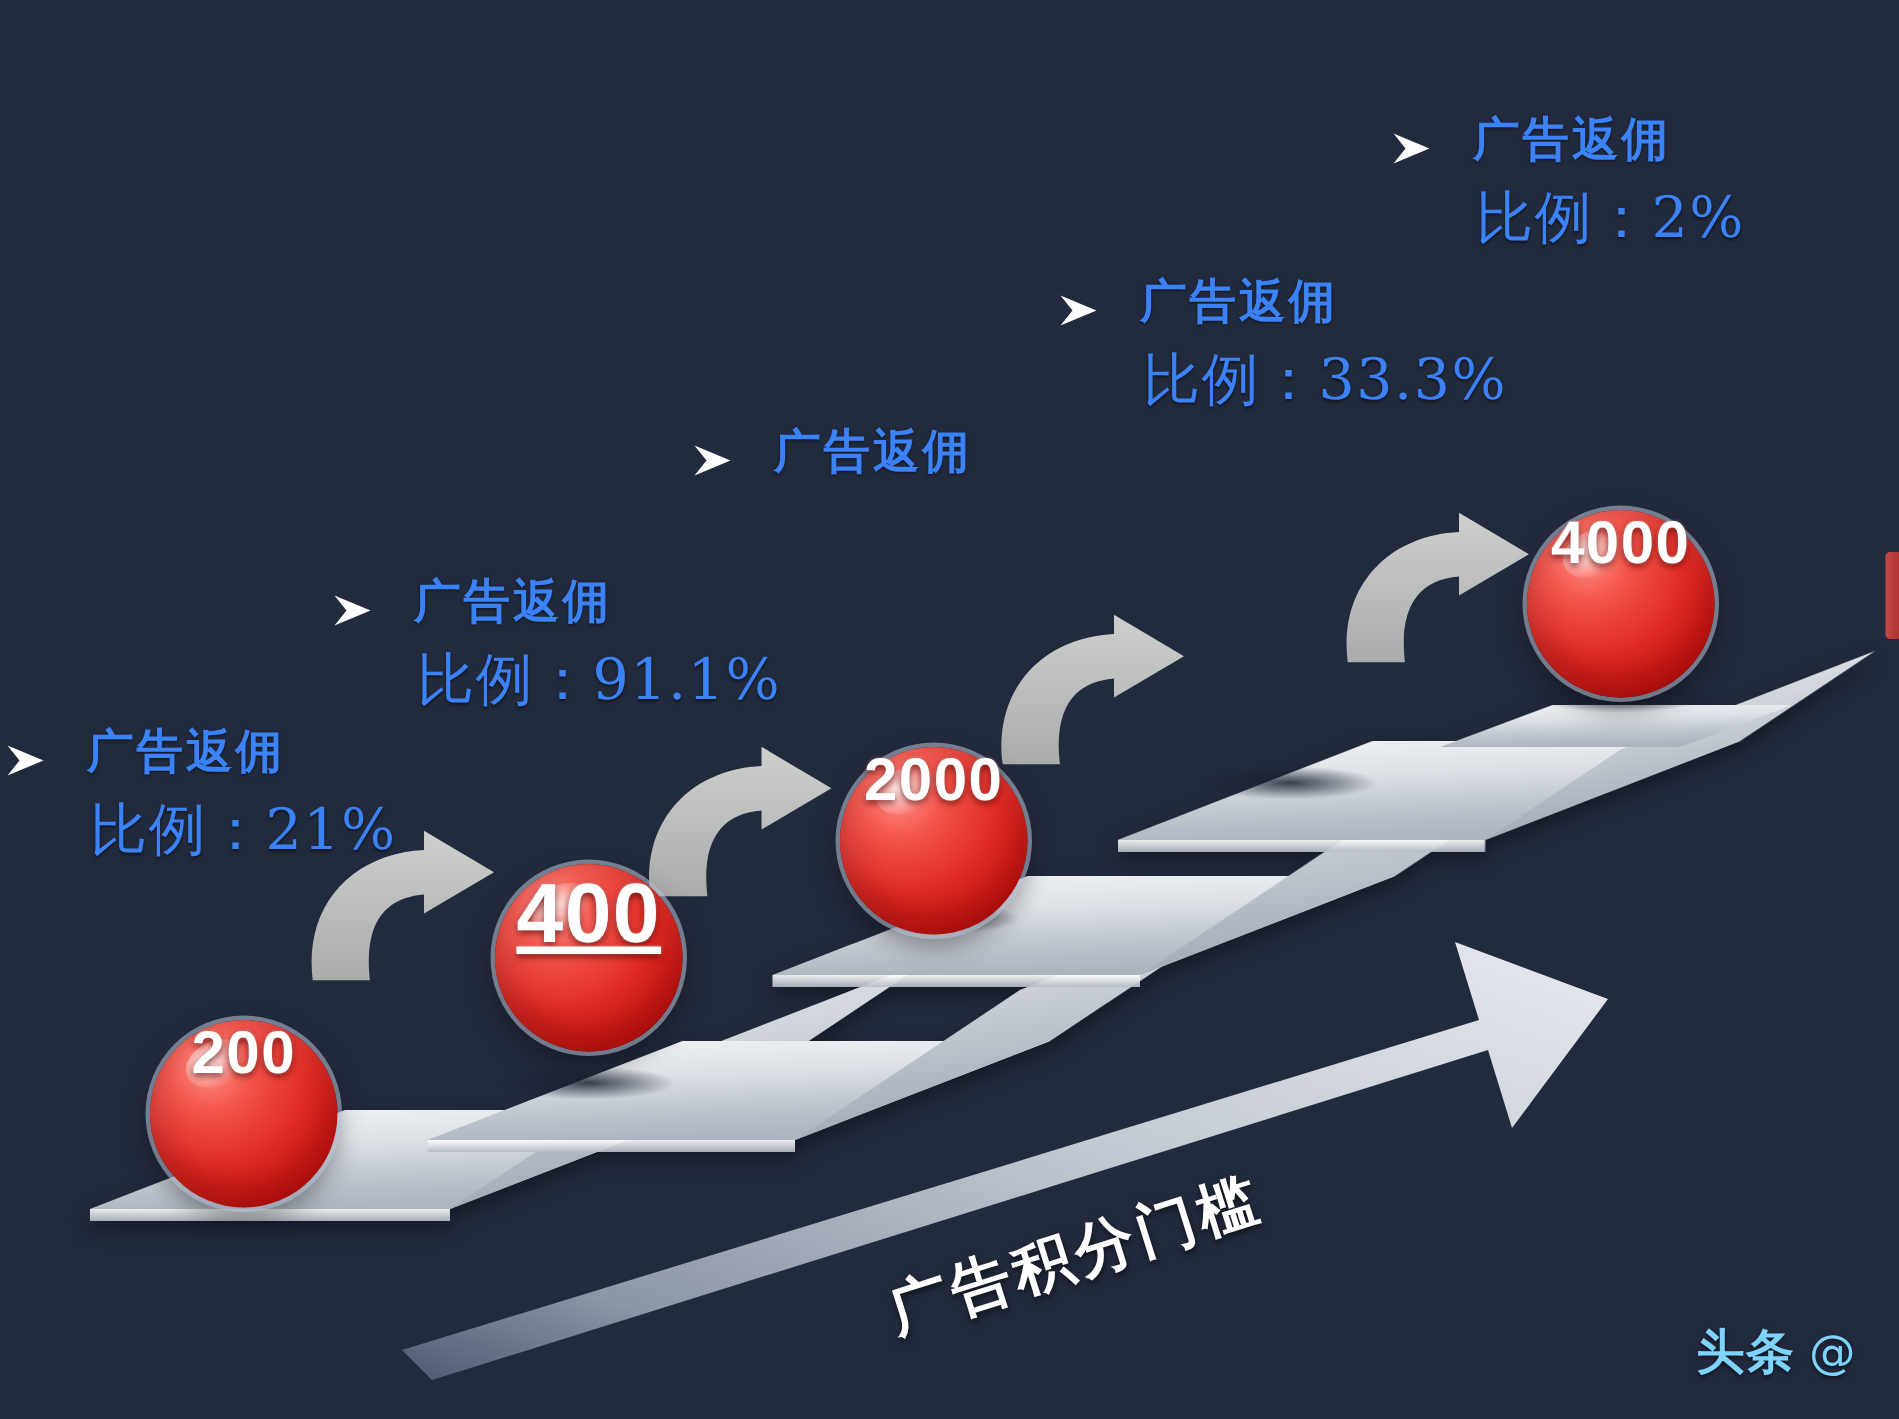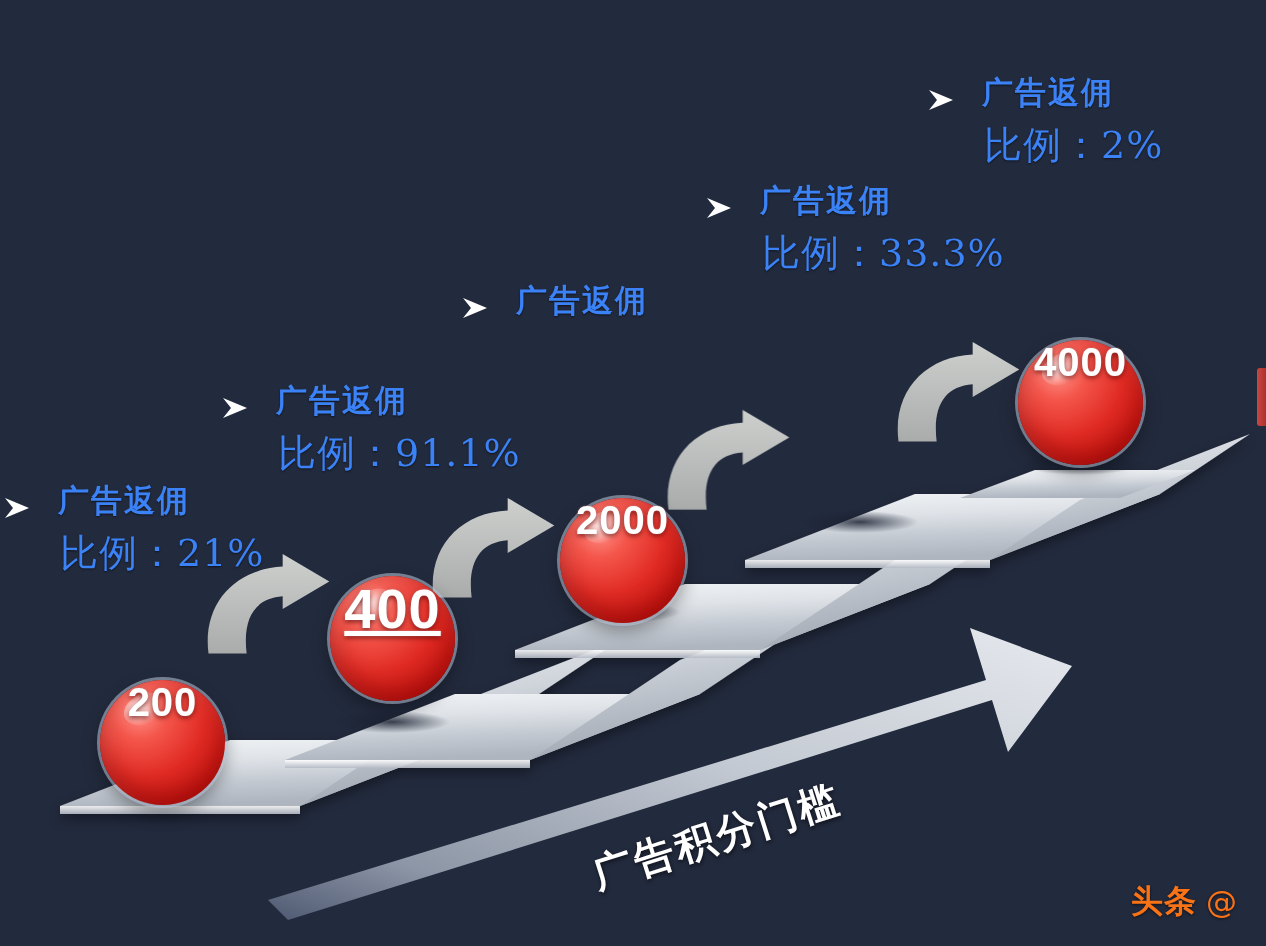--- a/index.html
+++ b/index.html
@@ -92,21 +92,21 @@
     text-shadow:0 2px 4px rgba(0,0,0,.6);
     transform:rotate(-17.5deg);
     transform-origin:left center;
     font-family:"DejaVu Sans","Liberation Sans",sans-serif;
   }
 
   
   .watermark{
     position:absolute;
     right:28px;bottom:22px;
-    color:#f97316;
+    color:#7dd3fc;
     font-size:32px;
     font-weight:700;
     letter-spacing:1px;
     display:flex;
     align-items:center;
     gap:9px;
     text-shadow:0 1px 3px rgba(0,0,0,.6);
     font-family:"DejaVu Sans","Liberation Sans",sans-serif;
   }
   .watermark .wm-at{

